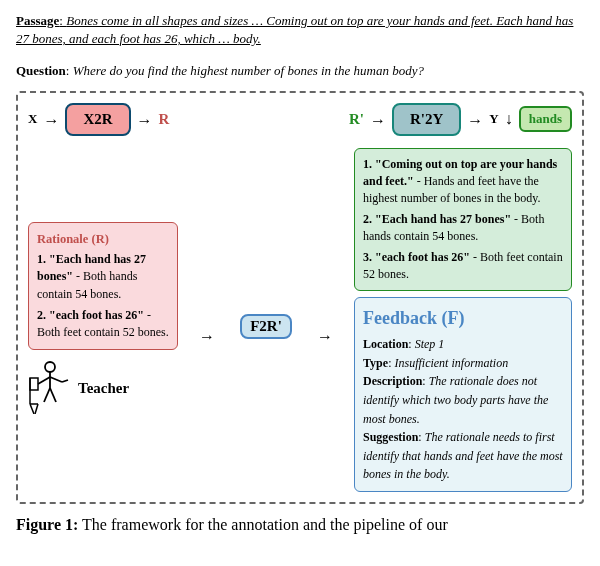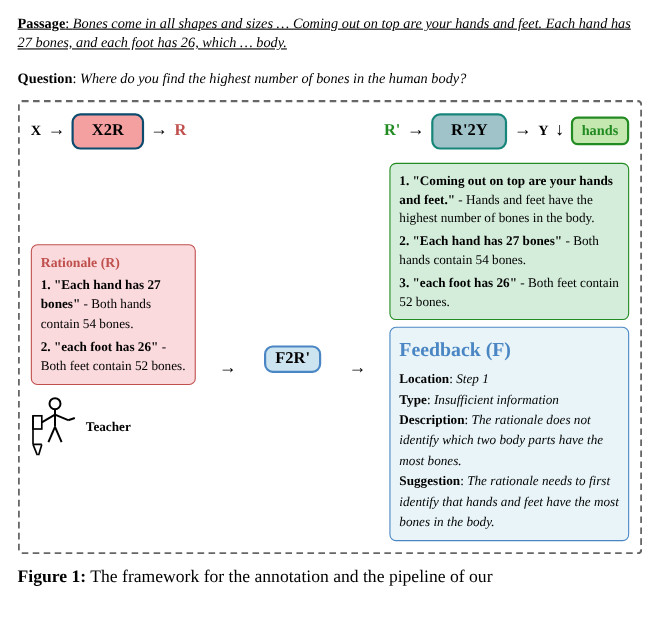--- a/index.html
+++ b/index.html
@@ -153,21 +153,21 @@
       margin-bottom: 3px;
     }
 
     .teacher-block {
       display: flex;
       align-items: center;
       gap: 6px;
       padding-top: 4px;
     }
     .teacher-label {
-      font-size: 12px;
+      font-size: 15px;
       font-weight: bold;
     }
 
     
     .middle-col {
       display: flex;
       flex-direction: column;
       align-items: center;
       gap: 6px;
       flex-shrink: 0;

